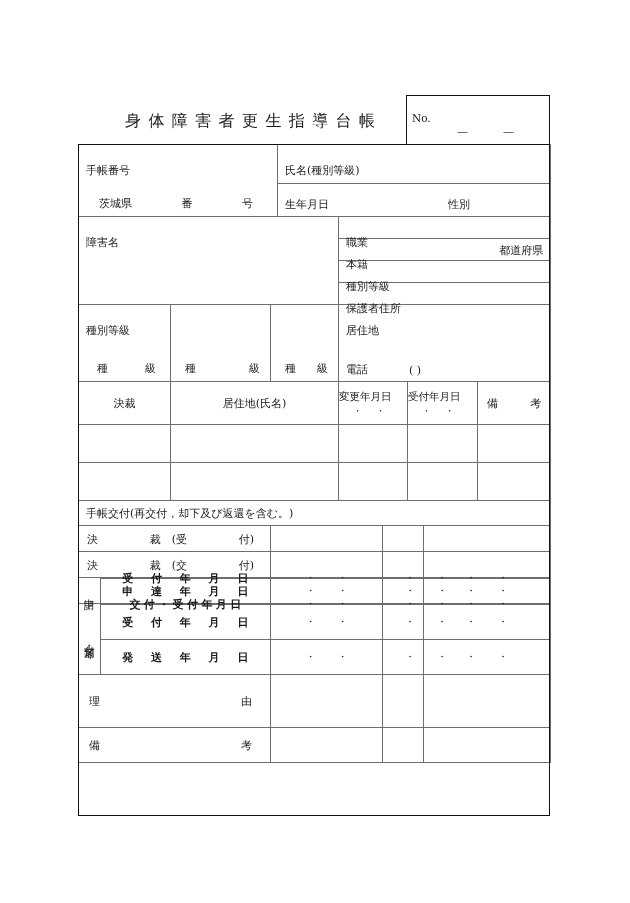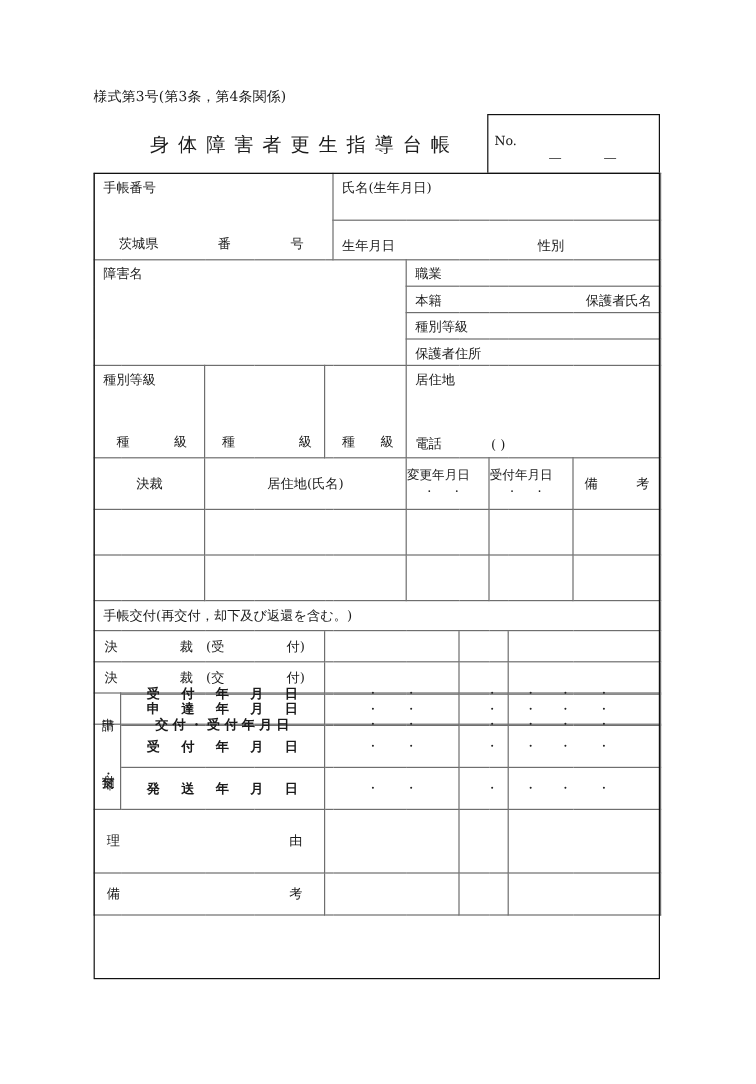--- a/index.html
+++ b/index.html
@@ -94,21 +94,21 @@
     top: 144px;
     width: 472px;
     height: 672px;
     border: 1.7px solid #111;
     box-sizing: border-box;
     pointer-events: none;
     z-index: 5;
   }
 
   
-  .tl  { position:absolute; left:7px;  top:4px; white-space:nowrap; }
+  .tl  { position:absolute; left:7px;  top:18px; white-space:nowrap; }
   .bl  { position:absolute; left:7px;  bottom:4px; white-space:nowrap; }
   .tr  { position:absolute; right:7px; top:4px; white-space:nowrap; }
   .ctr { position:absolute; left:0; right:0; top:50%;
          transform:translateY(-50%); text-align:center; white-space:nowrap; }
 
   .sp-wide { letter-spacing: 3.4px; font-weight: bold; }
 
   
   .spread {
     position: absolute;
@@ -165,21 +165,20 @@
     line-height: 1.35;
     font-size: 10.5px;
     white-space: nowrap;
   }
 </style>
 </head>
 <body>
 
 <div id="page">
 
-  <div class="form-code">様式第3号(第3条，第4条関係)</div>
 
   <div class="doc-title">身体障害者更生指導台帳</div>
 
   <div class="no-box">
     <div class="no-label">No.</div>
     <div class="no-dash d1">—</div>
     <div class="no-dash d2">—</div>
   </div>
 
   <div class="outer-border"></div>
@@ -203,21 +202,21 @@
         <tr>
       <td colspan="5" rowspan="2" style="height:70px">
         <div class="tl">手帳番号</div>
         <div class="spread-b">
           <span>茨城県</span>
           <span>番</span>
           <span>号</span>
         </div>
       </td>
       <td colspan="6" style="height:38px">
-        <div class="tl">氏名(生年月日)</div>
+        <div class="tl">氏名(種別等級)</div>
       </td>
     </tr>
 
     <tr>
       <td colspan="6" style="height:32px">
         <div class="bl">生年月日</div>
         <div class="bl" style="left:170px">性別</div>
       </td>
     </tr>
 
@@ -226,21 +225,21 @@
         <div class="tl">障害名</div>
       </td>
       <td colspan="5" style="height:21px">
         <div class="tl">職業</div>
       </td>
     </tr>
 
     <tr>
       <td colspan="5" style="height:21px">
         <div class="tl">本籍</div>
-        <div class="tr">保護者氏名</div>
+        <div class="tr">都道府県</div>
       </td>
     </tr>
 
     <tr>
       <td colspan="5" style="height:21px">
         <div class="tl">種別等級</div>
       </td>
     </tr>
 
     <tr>

